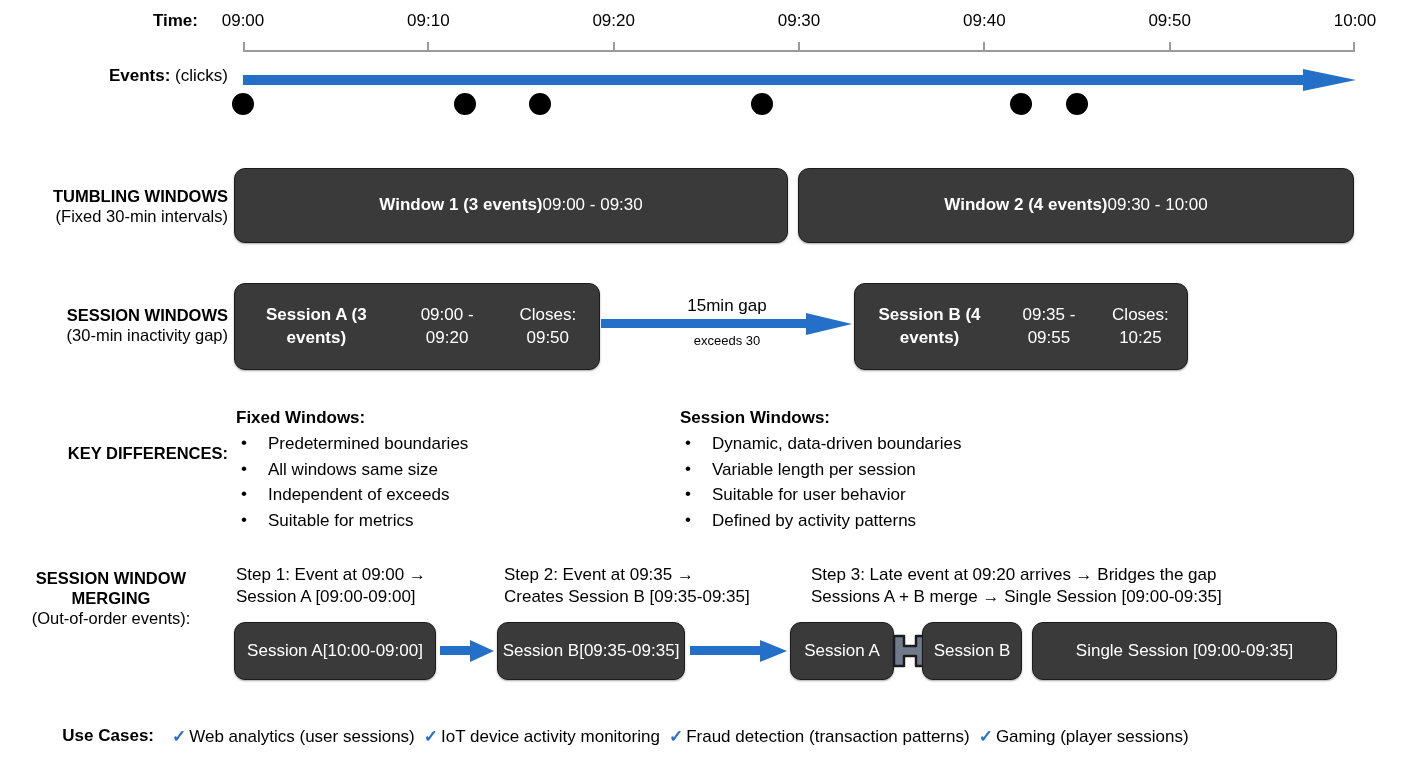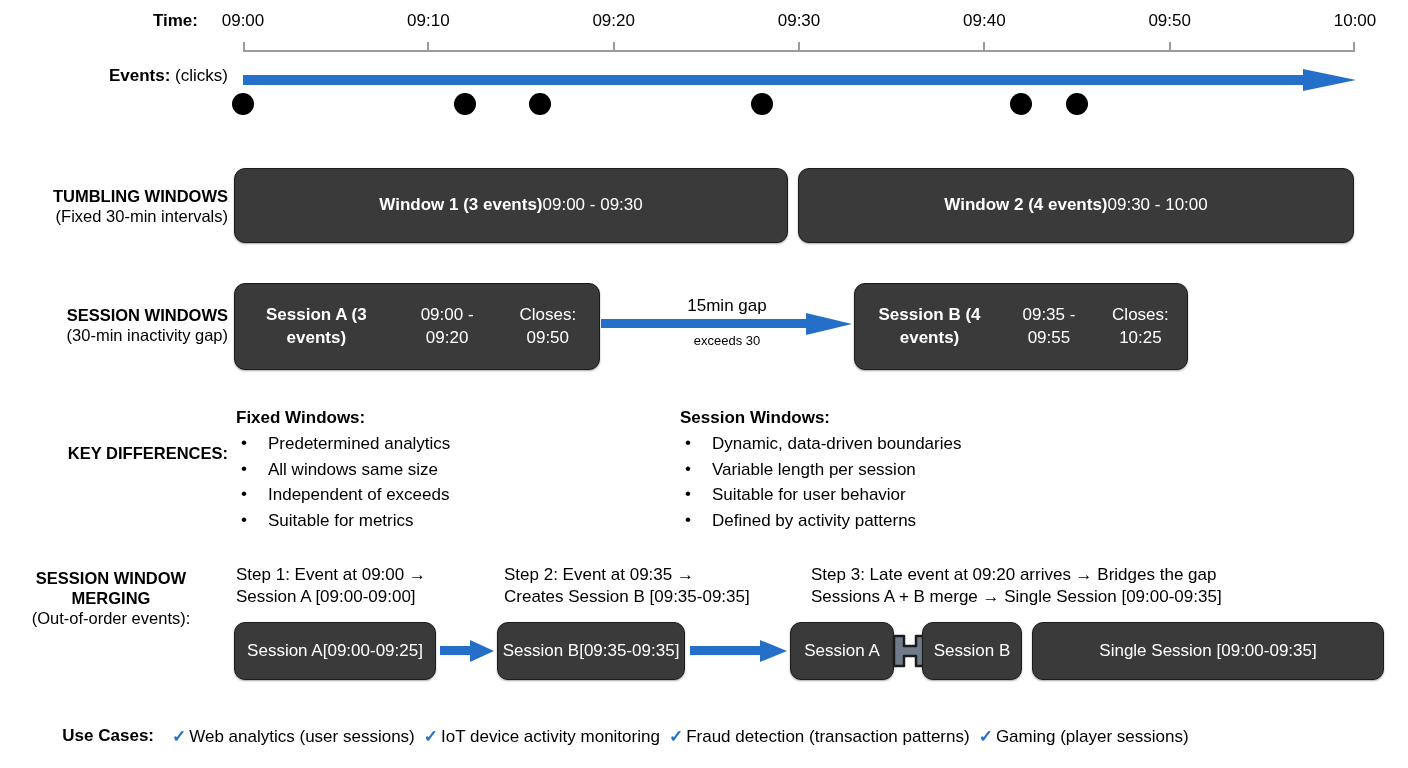--- a/index.html
+++ b/index.html
@@ -115,21 +115,21 @@
   #merge-step-3 { left:811px; top:564px; width:580px; }
 
   #merge-box-a { left:234px; top:622px; width:202px; height:58px; }
   #merge-box-b { left:497px; top:622px; width:188px; height:58px; }
   #merge-arrow-1 { left:440px; top:640px; width:55px; height:22px; }
   #merge-arrow-2 { left:690px; top:640px; width:98px; height:22px; }
 
   #merged-box-a { left:790px; top:622px; width:104px; height:58px; border-radius:11px; }
   #merged-box-b { left:922px; top:622px; width:100px; height:58px; border-radius:11px; }
   #merge-connector { left:890px; top:634px; width:40px; height:34px; }
-  #merge-single-box { left:1032px; top:622px; width:352px; height:58px; }
+  #merge-single-box { left:1032px; top:622px; width:305px; height:58px; }
   .merge-small { font-size:17px; font-weight:normal; }
 
   
   #usecases-label {
     left:0; top:726px; width:154px;
     font-weight:bold; font-size:17px; text-align:right;
   }
   #usecases-list {
     left:172px; top:726px; width:1230px;
     font-size:17px; white-space:nowrap;
@@ -213,21 +213,21 @@
   <div class="ttl">Session B (4 events)</div>
   <div class="ln">09:35 - 09:55</div>
   <div class="ln">Closes: 10:25</div>
 </div>
 
 <div class="abs row-label" id="keydiff-label">KEY DIFFERENCES:</div>
 
 <div class="kd-col" id="keydiff-col-fixed">
   <div class="kd-head">Fixed Windows:</div>
   <ul class="kd-list" id="kd-fixed-list">
-      <li>Predetermined analytics</li>
+      <li>Predetermined boundaries</li>
       <li>All windows same size</li>
       <li>Independent of exceeds</li>
       <li>Suitable for metrics</li>
     </ul>
 </div>
 
 <div class="kd-col" id="keydiff-col-session">
   <div class="kd-head">Session Windows:</div>
   <ul class="kd-list" id="kd-session-list">
       <li>Dynamic, data-driven boundaries</li>
@@ -251,21 +251,21 @@
   <div>Step 2: Event at 09:35 →</div>
   <div>Creates Session B [09:35-09:35]</div>
 </div>
 <div class="step-text" id="merge-step-3">
   <div>Step 3: Late event at 09:20 arrives → Bridges the gap</div>
   <div>Sessions A + B merge → Single Session [09:00-09:35]</div>
 </div>
 
 <div class="box" id="merge-box-a">
   <div class="ln">Session A</div>
-  <div class="ln">[09:00-09:25]</div>
+  <div class="ln">[10:00-09:00]</div>
 </div>
 
 <svg class="abs" id="merge-arrow-1" viewBox="0 0 55 22" preserveAspectRatio="none">
   <rect x="0" y="6" width="36" height="9" fill="#2470c8"></rect>
   <polygon points="30,0 30,22 54,11" fill="#2470c8"></polygon>
 </svg>
 
 <div class="box" id="merge-box-b">
   <div class="ln">Session B</div>
   <div class="ln">[09:35-09:35]</div>

